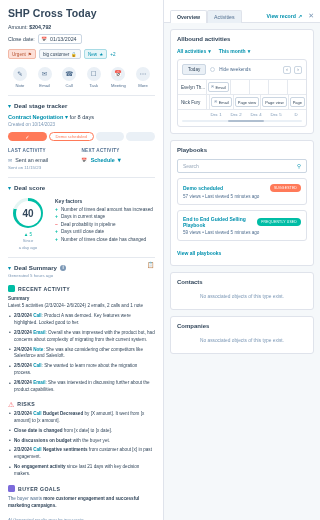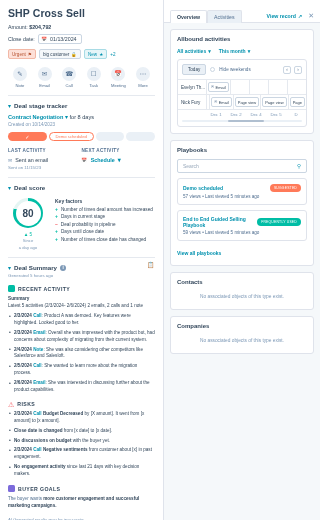--- a/index.html
+++ b/index.html
@@ -231,21 +231,21 @@
   .empty-msg { font-size: 4.8px; color: #7c98b6; text-align: center; padding: 9px 0 4px 0; }
 </style>
 </head>
 <body>
 
 <div class="app">
 
   <div class="left">
     <div class="lpad">
 
-      <div class="deal-title">SHP Cross Sell</div>
+      <div class="deal-title">SHP Cross Today</div>
 
       <div class="amount-row">
         <span>Amount:</span>
         <b>$204,792</b>
       </div>
 
       <div class="close-row">
         <span>Close date:</span>
         <span class="date-pill">
           <span class="cal-ico">📅</span>
@@ -339,21 +339,21 @@
       <div class="divider"></div>
 
       <div class="sect-head">
         <span class="chev">▾</span>
         <span class="sect-title">Deal score</span>
       </div>
 
       <div class="score-wrap">
         <div class="score-left">
           <div class="ring">
-            <div class="ring-in">80</div>
+            <div class="ring-in">40</div>
           </div>
           <div class="score-delta">▲ 5</div>
           <div class="score-since">Since</div>
           <div class="score-since">a day ago</div>
         </div>
         <div class="factors">
           <div class="fh">Key factors</div>
           <div class="factor">
             <span class="fplus">+</span>
             <span>Number of times deal amount has increased</span>

